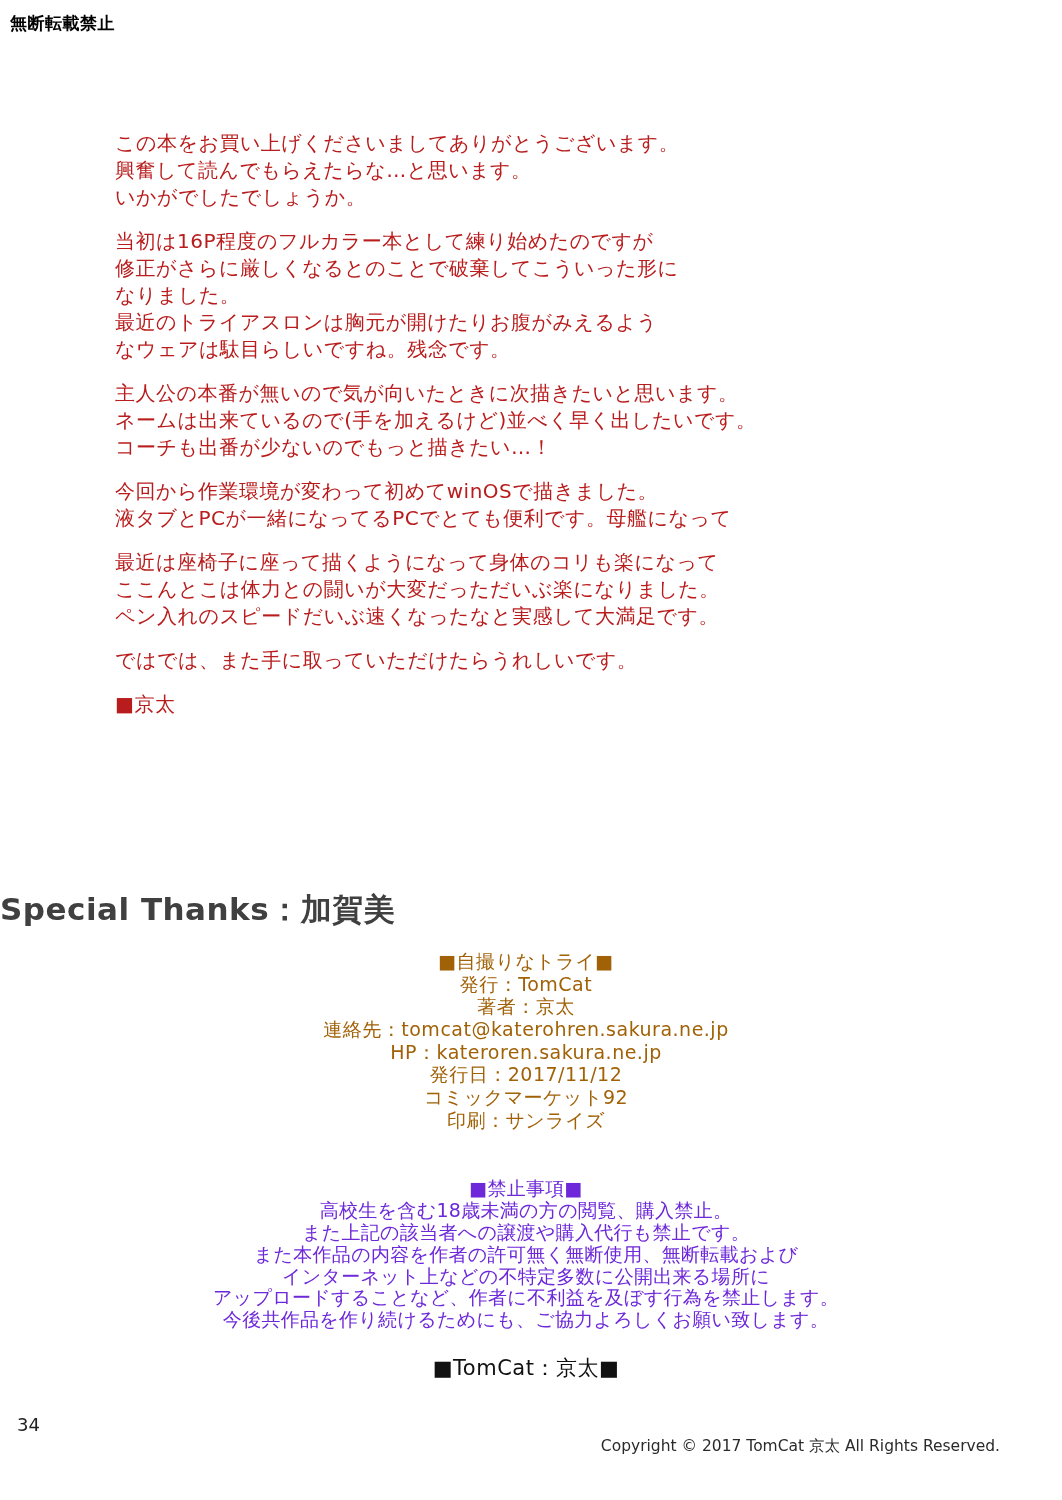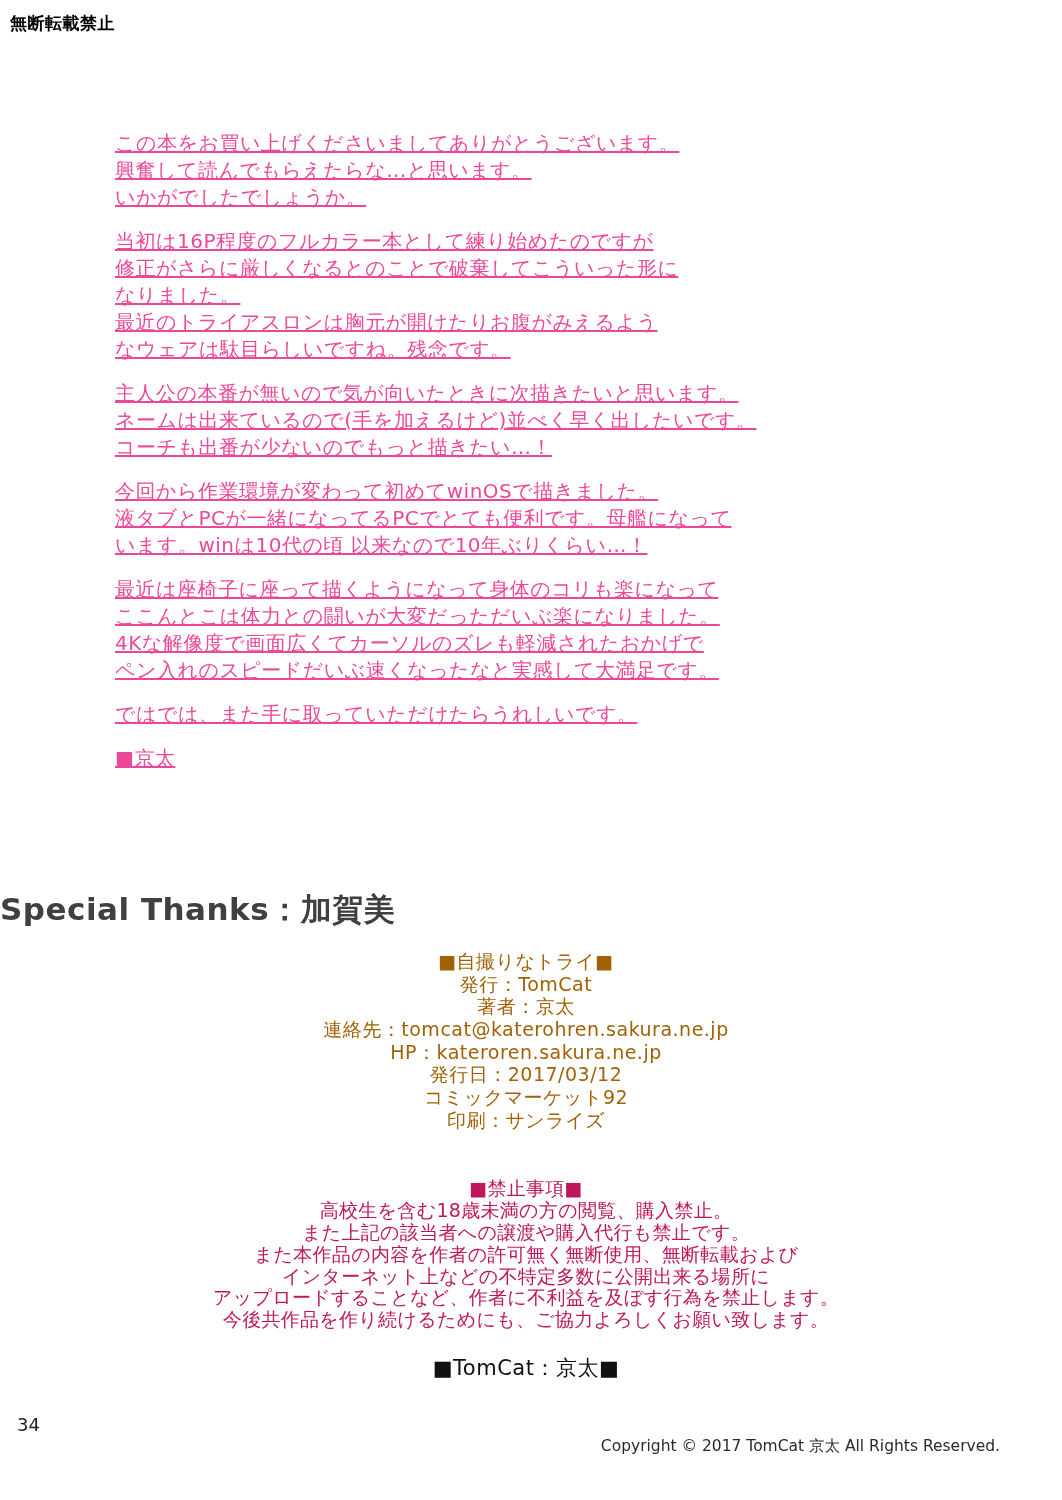--- a/index.html
+++ b/index.html
@@ -30,22 +30,21 @@
     color: #000;
   }
 
   
   .afterword {
     position: absolute;
     left: 115px;
     top: 130px;
     width: 840px;
     font-size: 20px;
-    color: #ec4899;
-    text-decoration: underline;
+    color: #b91c1c;
   }
   .afterword .line {
     height: 27px;
     line-height: 27px;
     white-space: pre;
     letter-spacing: 0.5px;
   }
   .afterword .line.blank { height: 17px; }
 
   
@@ -78,21 +77,21 @@
     letter-spacing: 0.5px;
   }
 
   
   .prohibition {
     position: absolute;
     left: 0;
     top: 1178px;
     width: 1052px;
     font-size: 19px;
-    color: #be185d;
+    color: #6d28d9;
   }
   .prohibition .line {
     height: 21.9px;
     line-height: 21.9px;
     text-align: center;
     white-space: pre;
     letter-spacing: 0.3px;
   }
 
   
@@ -144,41 +143,39 @@
       <div class="line">なりました。</div>
       <div class="line">最近のトライアスロンは胸元が開けたりお腹がみえるよう</div>
       <div class="line">なウェアは駄目らしいですね。残念です。</div>
       <div class="line blank"></div>
       <div class="line">主人公の本番が無いので気が向いたときに次描きたいと思います。</div>
       <div class="line">ネームは出来ているので(手を加えるけど)並べく早く出したいです。</div>
       <div class="line">コーチも出番が少ないのでもっと描きたい…！</div>
       <div class="line blank"></div>
       <div class="line">今回から作業環境が変わって初めてwinOSで描きました。</div>
       <div class="line">液タブとPCが一緒になってるPCでとても便利です。母艦になって</div>
-      <div class="line">います。winは10代の頃 以来なので10年ぶりくらい…！</div>
       <div class="line blank"></div>
       <div class="line">最近は座椅子に座って描くようになって身体のコリも楽になって</div>
       <div class="line">ここんとこは体力との闘いが大変だっただいぶ楽になりました。</div>
-      <div class="line">4Kな解像度で画面広くてカーソルのズレも軽減されたおかげで</div>
       <div class="line">ペン入れのスピードだいぶ速くなったなと実感して大満足です。</div>
       <div class="line blank"></div>
       <div class="line">ではでは、また手に取っていただけたらうれしいです。</div>
       <div class="line blank"></div>
       <div class="line">■京太</div>
     </div>
 
   <div class="special-thanks">Special Thanks：加賀美</div>
 
   <div class="colophon">
       <div class="line">■自撮りなトライ■</div>
       <div class="line">発行：TomCat</div>
       <div class="line">著者：京太</div>
       <div class="line">連絡先：tomcat@katerohren.sakura.ne.jp</div>
       <div class="line">HP：kateroren.sakura.ne.jp</div>
-      <div class="line">発行日：2017/03/12</div>
+      <div class="line">発行日：2017/11/12</div>
       <div class="line">コミックマーケット92</div>
       <div class="line">印刷：サンライズ</div>
     </div>
 
   <div class="prohibition">
       <div class="line">■禁止事項■</div>
       <div class="line">高校生を含む18歳未満の方の閲覧、購入禁止。</div>
       <div class="line">また上記の該当者への譲渡や購入代行も禁止です。</div>
       <div class="line">また本作品の内容を作者の許可無く無断使用、無断転載および</div>
       <div class="line">インターネット上などの不特定多数に公開出来る場所に</div>

